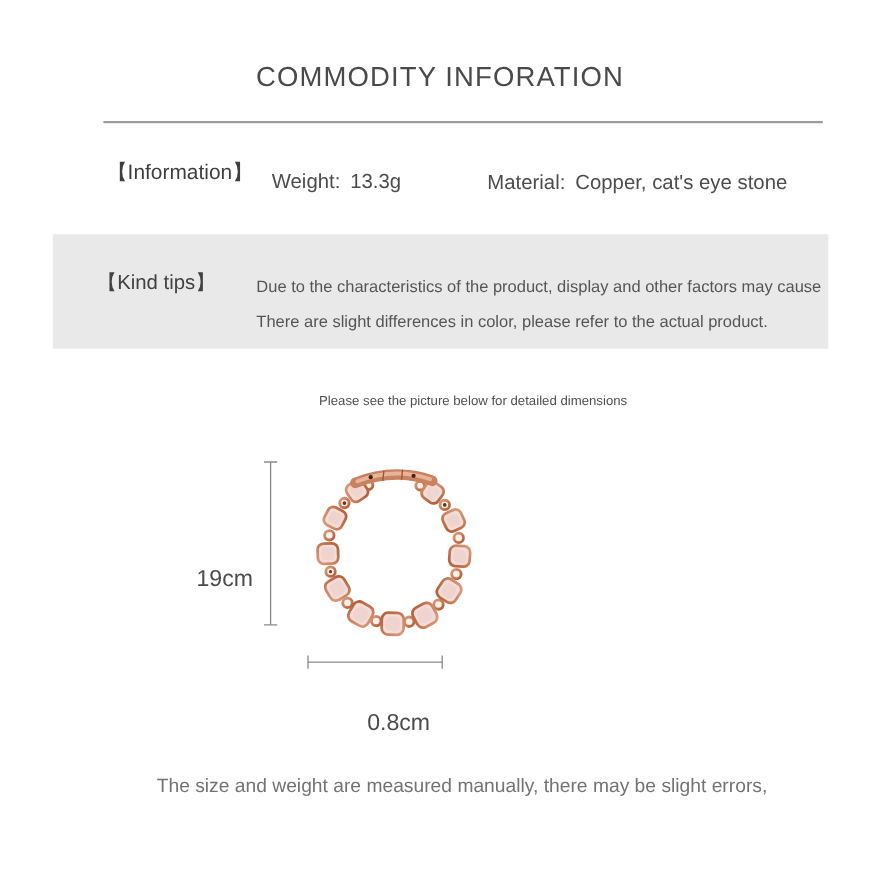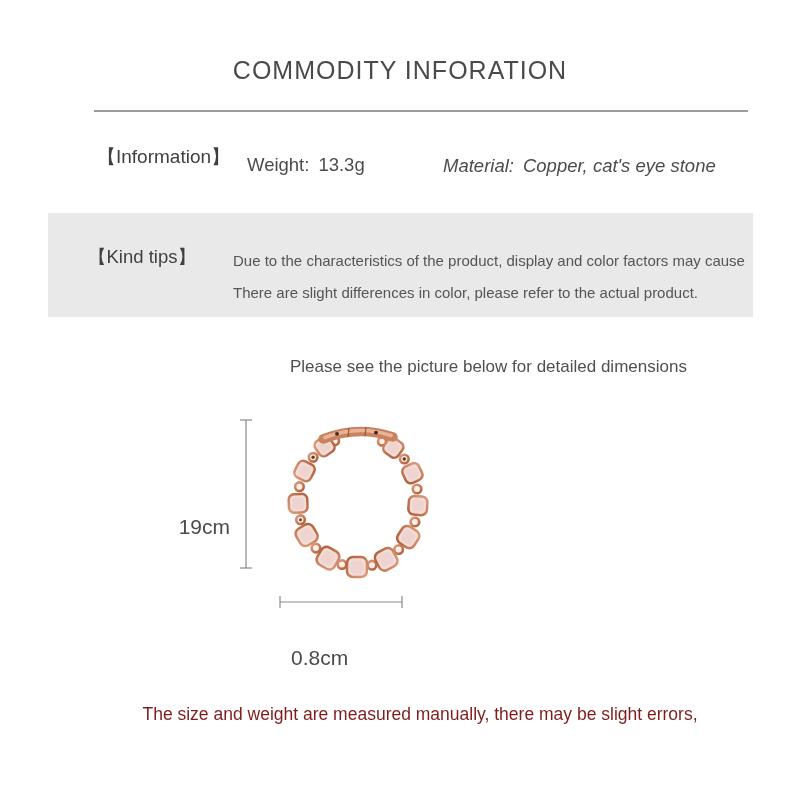--- a/index.html
+++ b/index.html
@@ -11,50 +11,50 @@
   .page-title{
     top:56px;left:0;width:100%;text-align:center;
     font-size:25px;letter-spacing:1px;color:#4a4a4a;font-weight:500;
   }
   .title-divider{left:94px;top:110px;width:654px;height:2px;background:#9c9c9c;}
   .section-label{font-size:19px;color:#3f3f3f;}
   .info-label{left:97px;top:144px;}
   .kv{font-size:18.5px;color:#4c4c4c;white-space:nowrap;}
   .kv .val{margin-left:9px;margin-top:29px;}
   .weight-group{left:247px;top:154px;}
-  .material-group{left:443px;top:155px;font-style:italic;}
+  .material-group{left:443px;top:155px;}
   .tips-band{left:48px;top:213px;width:705px;height:104px;background:#e9e9e9;}
   .tips-label{left:40px;top:31px;font-size:18.5px;color:#414141;}
   .tips-text{left:185px;top:32px;font-size:15px;color:#555555;line-height:31.5px;white-space:nowrap;}
   .size-label{left:95px;top:353px;}
-  .size-desc{left:290px;top:357px;font-size:17px;color:#505050;white-space:nowrap;}
+  .size-desc{left:290px;top:357px;font-size:12px;color:#505050;white-space:nowrap;}
   .dim-label{font-size:21px;color:#4b4b4b;margin-top:32px;}
   .height-label{left:158px;top:483px;width:72px;text-align:right;}
-  .width-label{left:291px;top:614px;width:100px;text-align:left;}
+  .width-label{left:291px;top:614px;width:100px;text-align:right;}
   .footer{
     left:40px;top:701px;width:760px;text-align:center;
-    font-size:17.5px;line-height:27.5px;color:#7f1d1d;
+    font-size:17.5px;line-height:27.5px;color:#737373;
   }
 </style>
 </head>
 <body>
 
 <div class="page">
 
   <div class="abs page-title">COMMODITY INFORATION</div>
   <div class="abs title-divider"></div>
 
   <div class="abs section-label info-label">【Information】</div>
   <div class="abs kv weight-group"><span>Weight:</span><span class="val">13.3g</span></div>
   <div class="abs kv material-group"><span>Material:</span><span class="val">Copper, cat's eye stone</span></div>
 
   <div class="abs tips-band">
     <div class="abs tips-label">【Kind tips】</div>
     <div class="abs tips-text">
-      <div>Due to the characteristics of the product, display and color factors may cause</div>
+      <div>Due to the characteristics of the product, display and other factors may cause</div>
       <div>There are slight differences in color, please refer to the actual product.</div>
     </div>
   </div>
 
   <div class="abs size-desc">Please see the picture below for detailed dimensions</div>
 
   <div class="abs dim-label height-label">19cm</div>
 
   <svg class="abs" style="left:239px;top:419px;" width="14" height="150">
     <line x1="7" y1="1" x2="7" y2="149" stroke="#8a8a8a" stroke-width="1.2"></line>

